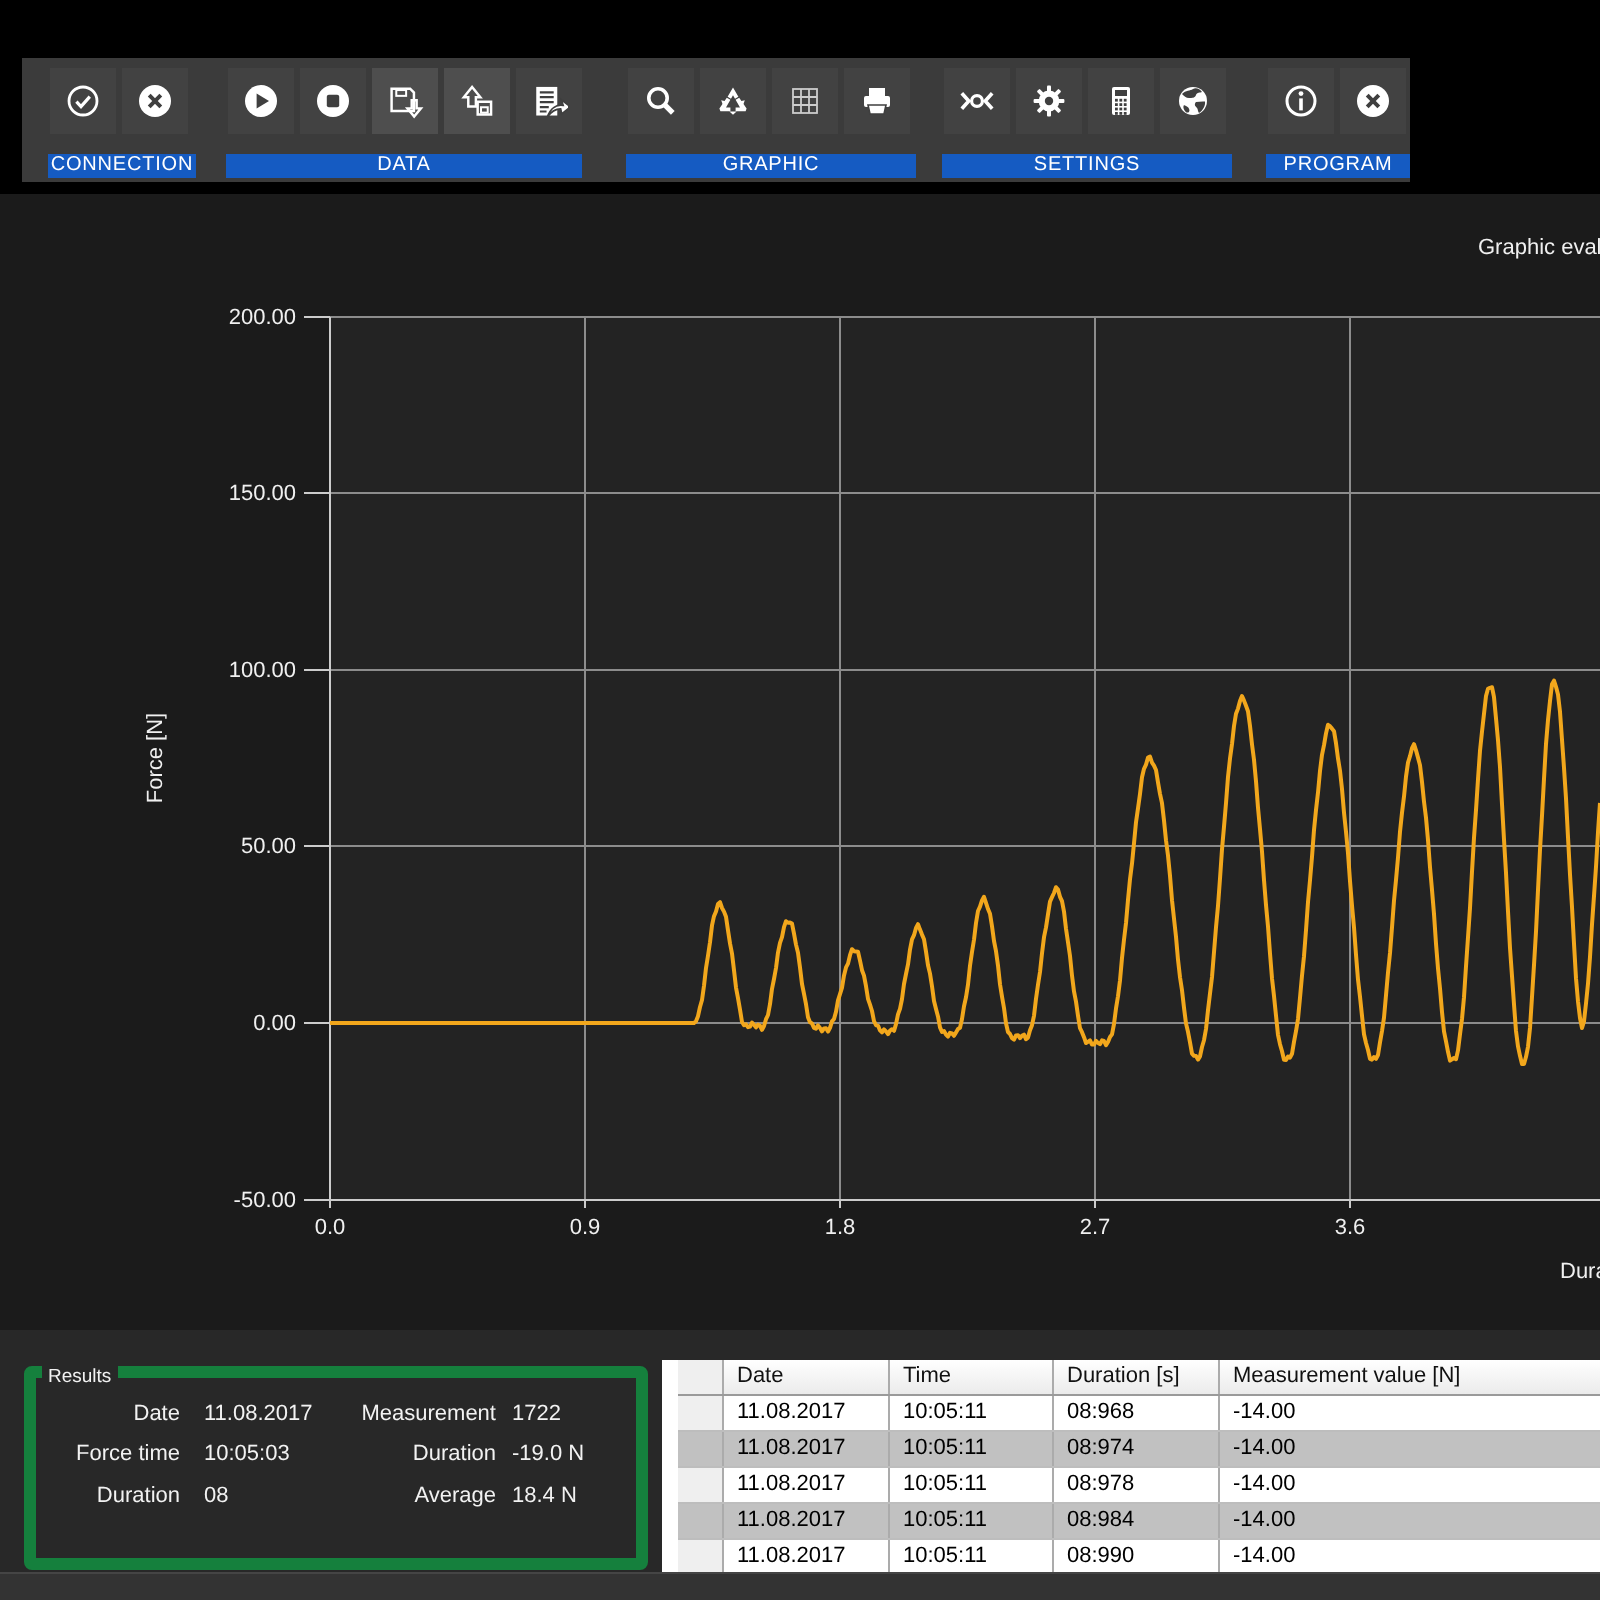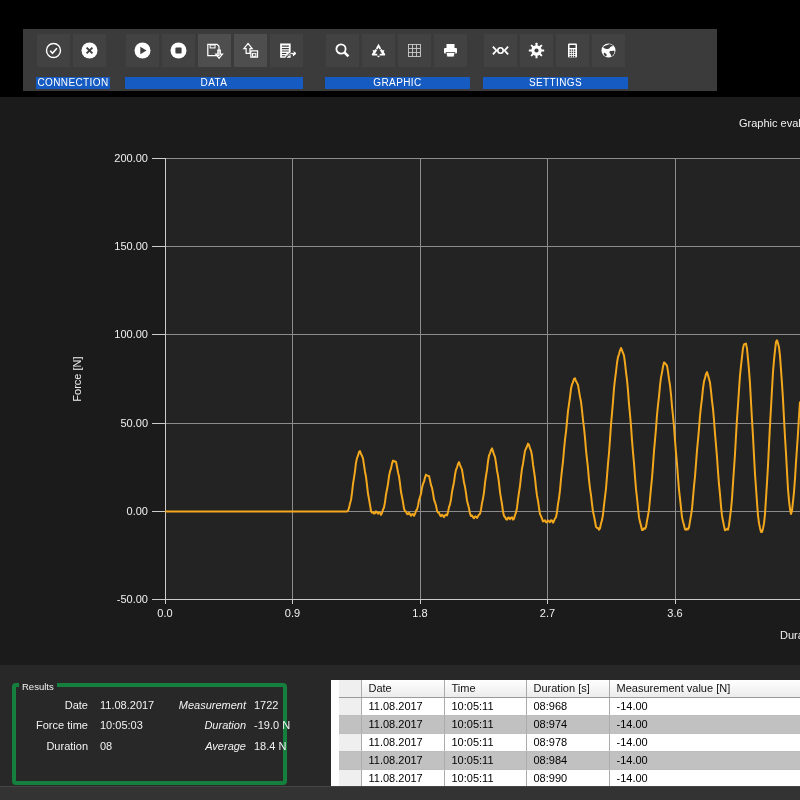--- a/index.html
+++ b/index.html
@@ -6,41 +6,41 @@
 #page { position:relative; width:800px; height:800px; }
 
 #titlebar { position:absolute; left:0; top:0; width:800px; height:16px;
   background:
     linear-gradient(to bottom, rgba(255,255,255,.30) 0%, rgba(255,255,255,.14) 38%, rgba(0,0,0,.06) 52%, rgba(0,0,0,.22) 100%),
     linear-gradient(to right, #4e5052 0%, #525456 16%, #8e9092 26%, #5a5c5f 34%, #5f6164 48%, #77797d 62%, #a2a4a7 76%, #b4b6b9 88%, #aeb0b3 100%);
   border-bottom:1px solid #141414; }
 #titlebar .ttext { position:absolute; left:18px; top:2px; font-size:11px; color:#101214; }
 #ticon { position:absolute; left:3px; top:2px; }
 
-#toolbar { position:absolute; left:11px; top:29px; width:694px; height:62px; background:#3b3b3b;margin-left:12px; }
+#toolbar { position:absolute; left:11px; top:29px; width:694px; height:62px; background:#3b3b3b; }
 .tgrp { position:absolute; top:5px; height:55px; }
 .btnrow { position:absolute; top:0; left:1px; display:flex; gap:3px; }
 .tbtn { width:33px; height:33px; display:flex; align-items:center; justify-content:center; }
 .gbar { position:absolute; left:0; bottom:0; width:100%; height:12px; background:#155bc2;
   color:#fff; font-size:10px; text-align:center; line-height:12px; letter-spacing:.4px; }
 
 #chart { position:absolute; left:0; top:97px; width:800px; height:568px; background:#1b1b1b; }
 .clbl { font-family:"Liberation Sans", sans-serif; font-size:11px; fill:#f0f0f0; }
 
 #bottom { position:absolute; left:0; top:665px; width:800px; height:121px; background:#282828; }
-#resbox { position:absolute; left:12px; top:18px; width:275px; height:102px;
-  border:4px solid #15803d; border-radius:4px;padding-left:22px; }
+#resbox { position:absolute; left:12px; top:18px; width:312px; height:102px;
+  border:6px solid #15803d; border-radius:4px;padding-left:22px; }
 #reslab { position:absolute; left:3px; top:-6px; background:#282828; padding:0 3px;
   color:#f2f2f2; font-size:9.5px; line-height:11px; }
 .resrow { position:relative; height:20.4px; margin-top:0; }
 #resrows { position:absolute; left:0; top:9px; width:100%; }
 .rl,.rl2 { position:absolute; font-size:11px; color:#f2f2f2; text-align:right; top:3px; }
 .rv,.rv2 { position:absolute; font-size:11px; color:#f2f2f2; top:3px; }
 .rl { left:0; width:72px; } .rv { left:84px; }
-.rl2 { left:130px; width:100px;font-style:italic; } .rv2 { left:238px; }
+.rl2 { left:130px; width:100px; } .rv2 { left:238px; }
 
 #tblwrap { position:absolute; left:331px; top:15px; width:469px; height:106px; background:#fff; }
 table { border-collapse:collapse; table-layout:fixed; width:470px; margin-left:8px; margin-top:0; }
 col.c0 { width:22px; } col.c1 { width:83px; } col.c2 { width:82px; } col.c3 { width:83px; } col.c4 { width:200px; }
 th { height:17px; background:linear-gradient(#ffffff,#ebebeb); font-size:11px; font-weight:normal; color:#111;
   text-align:left; padding-left:7px; border-right:1px solid #ababab; border-bottom:1px solid #9a9a9a; }
 td { height:18px; font-size:11px; color:#000; padding-left:7px; border-right:1px solid #ababab;
   border-bottom:1px solid #bdbdbd; background:#fff; white-space:nowrap; overflow:hidden; }
 tr.g td { background:#c1c1c1; }
 td.sel, th.sel { background:#efefef; padding:0; }
@@ -189,20 +189,38 @@
           </div>
           <div class="tbtn" style="background:#424242">
             <svg width="17" height="17" viewBox="0 0 17 17">
               <rect x="4.5" y="2" width="8" height="4" fill="#ffffff"></rect>
               <rect x="2" y="6" width="13" height="5.5" rx="1" fill="#ffffff"></rect>
               <path d="M4 10.5h9l-1 4.5H5z" fill="#ffffff" stroke="#3f3f3f" stroke-width="0.8"></path>
             </svg>
           </div>
         </div>
         <div class="gbar">GRAPHIC</div>
+      </div>
+      <div class="tgrp" style="left:622px;width:72px">
+        <div class="btnrow">
+          <div class="tbtn" style="background:#424242">
+            <svg width="17" height="17" viewBox="0 0 17 17">
+              <circle cx="8.5" cy="8.5" r="7" fill="none" stroke="#ffffff" stroke-width="1.5"></circle>
+              <rect x="7.6" y="7.2" width="1.8" height="6" fill="#ffffff"></rect>
+              <circle cx="8.5" cy="4.8" r="1.2" fill="#ffffff"></circle>
+            </svg>
+          </div>
+          <div class="tbtn" style="background:#424242">
+            <svg width="17" height="17" viewBox="0 0 17 17">
+              <circle cx="8.5" cy="8.5" r="8" fill="#ffffff"></circle>
+              <path d="M5.6 5.6l5.8 5.8M11.4 5.6l-5.8 5.8" stroke="#3f3f3f" stroke-width="2"></path>
+            </svg>
+          </div>
+        </div>
+        <div class="gbar">PROGRAM</div>
       </div>
     </div>
 <div id="chart">
       <svg width="800" height="568" style="position:absolute;left:0;top:0">
 <rect x="165" y="61.3" width="635" height="441.5" fill="#232323"></rect>
 <g shape-rendering="crispEdges">
           <line x1="165" x2="800" y1="149.6" y2="149.6" stroke="#8c8c8c" stroke-width="1"></line>
           <line x1="165" x2="800" y1="237.9" y2="237.9" stroke="#8c8c8c" stroke-width="1"></line>
           <line x1="165" x2="800" y1="326.2" y2="326.2" stroke="#8c8c8c" stroke-width="1"></line>
           <line x1="165" x2="800" y1="414.5" y2="414.5" stroke="#8c8c8c" stroke-width="1"></line>

